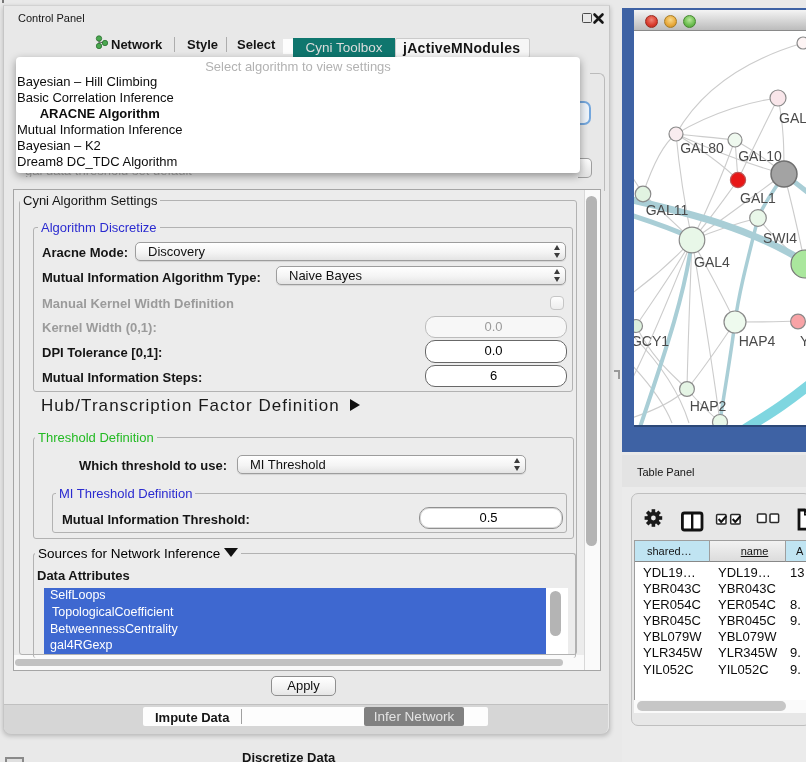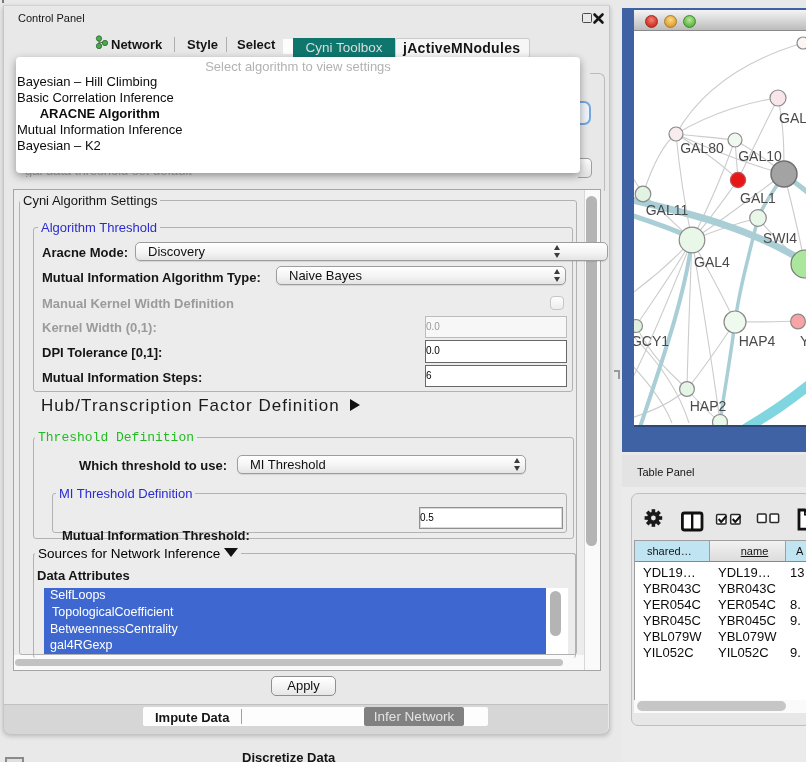--- a/index.html
+++ b/index.html
@@ -10,21 +10,21 @@
 .n13{font-size:11px;color:#151515;white-space:nowrap;}
 .gray{color:#9b9b9b;}
 .fs{position:absolute;border:1px solid #b2b2b2;border-radius:3px;}
 .leg{position:absolute;background:#ececec;padding:0 3px;font-size:13px;white-space:nowrap;}
 .combo{position:absolute;border:1px solid #9d9d9d;border-radius:5px;background:linear-gradient(#ffffff,#f4f4f4 55%,#e4e4e4);box-shadow:0 1px 1px rgba(0,0,0,0.1);box-sizing:border-box;}
 .combo .ct{position:absolute;left:12px;top:1px;font-size:13px;color:#111;white-space:nowrap;}
 .stp{position:absolute;top:2px;}
 .stp div{width:0;height:0;border-left:3.5px solid transparent;border-right:3.5px solid transparent;}
 .stp .u{border-bottom:5px solid #3c3c3c;margin-bottom:3px;}
 .stp .d{border-top:5px solid #3c3c3c;}
-.tf{position:absolute;background:#fff;font-size:10px;text-align:left;padding-right:5px;box-sizing:border-box;}
+.tf{position:absolute;background:#fff;font-size:13px;text-align:center;padding-right:5px;box-sizing:border-box;border-radius:10px;}
 .row{white-space:nowrap;}
 .row span{display:inline-block;}
 </style>
 </head>
 <body>
 <div id="app">
 
 <div class="abs" style="left:3px;top:5px;width:605px;height:727px;background:#e8e8e8;border:1px solid #c6c6c6;border-top-color:#d2d2d2;border-radius:1px 1px 7px 7px;box-shadow:0 2px 5px rgba(0,0,0,0.22);"></div>
 <div class="abs" style="left:2px;top:0;width:2px;height:3px;background:#777;"></div>
 <div class="abs n13" style="left:18px;top:12px;">Control Panel</div>
@@ -63,24 +63,24 @@
 <div class="abs" style="left:584px;top:190px;width:16px;height:480px;background:#fafafa;border-left:1px solid #d8d8d8;box-sizing:border-box;"></div>
 <div class="abs" style="left:586px;top:196px;width:11px;height:350px;background:#b4b4b4;border-radius:6px;"></div>
 
 <div class="abs" style="left:14px;top:655px;width:570px;height:15px;background:#fafafa;"></div>
 <div class="abs" style="left:15px;top:659px;width:548px;height:7px;background:#c2c2c2;border-radius:3.5px;"></div>
 
 <div class="fs" style="left:19px;top:200px;width:558px;height:455px;border-radius:3px;box-sizing:border-box;"></div>
 <div class="leg n13" style="left:20px;top:193px;">Cyni Algorithm Settings</div>
 
 <div class="fs" style="left:33px;top:227px;width:540px;height:165px;box-sizing:border-box;"></div>
-<div class="leg" style="left:38px;top:220px;color:#2b2bd0;">Algorithm Threshold</div>
+<div class="leg" style="left:38px;top:220px;color:#2b2bd0;">Algorithm Discretize</div>
 
 <div class="abs b13" style="left:42px;top:245px;">Aracne Mode:</div>
-<div class="combo" style="left:135px;top:242px;width:473px;height:19px;">
+<div class="combo" style="left:135px;top:242px;width:431px;height:19px;">
       <span class="ct">Discovery</span>
       <span class="stp" style="left:418px;">
         <div class="u"></div>
         <div class="d"></div>
       </span>
     </div>
 
 <div class="abs b13" style="left:42px;top:270px;">Mutual Information Algorithm Type:</div>
 <div class="combo" style="left:276px;top:266px;width:290px;height:19px;">
       <span class="ct">Naive Bayes</span>
@@ -99,34 +99,34 @@
 <div class="abs b13" style="left:42px;top:345px;">DPI Tolerance [0,1]:</div>
 <div class="tf" style="left:425px;top:340px;width:142px;height:23px;border:1.5px solid #686868;line-height:20px;">0.0</div>
 
 <div class="abs b13" style="left:42px;top:370px;">Mutual Information Steps:</div>
 <div class="tf" style="left:425px;top:365px;width:142px;height:22px;border:1.5px solid #686868;line-height:19px;">6</div>
 
 <div class="abs" style="left:41px;top:396px;font-size:17px;letter-spacing:1.05px;color:#1a1a1a;white-space:nowrap;">Hub/Transcription Factor Definition</div>
 <div class="abs" style="left:350px;top:399px;width:0;height:0;border-top:6.5px solid transparent;border-bottom:6.5px solid transparent;border-left:10px solid #111;"></div>
 
 <div class="fs" style="left:33px;top:437px;width:541px;height:102px;box-sizing:border-box;"></div>
-<div class="leg" style="left:35px;top:430px;color:#23ba23;font-family:Liberation Mono, monospace;">Threshold Definition</div>
+<div class="leg" style="left:35px;top:430px;color:#23ba23;">Threshold Definition</div>
 
 <div class="abs b13" style="left:77px;top:458px;width:150px;text-align:right;">Which threshold to use:</div>
 <div class="combo" style="left:237px;top:455px;width:289px;height:19px;">
       <span class="ct">MI Threshold</span>
       <span class="stp" style="left:276px;">
         <div class="u"></div>
         <div class="d"></div>
       </span>
     </div>
 
 <div class="fs" style="left:52px;top:493px;width:515px;height:40px;box-sizing:border-box;"></div>
 <div class="leg" style="left:56px;top:486px;color:#2b2bd0;">MI Threshold Definition</div>
-<div class="abs b13" style="left:62px;top:528px;">Mutual Information Threshold:</div>
+<div class="abs b13" style="left:62px;top:512px;">Mutual Information Threshold:</div>
 <div class="tf" style="left:419px;top:507px;width:144px;height:22px;border:1px solid #909090;box-shadow:inset 0 0 0 1px #d9d9d9;line-height:19px;">0.5</div>
 
 <div class="fs" style="left:33px;top:553px;width:541px;height:104px;border-bottom:none;"></div>
 <div class="leg" style="left:35px;top:546px;font-size:13.5px;">Sources for Network Inference <span style="display:inline-block;width:0;height:0;border-left:7px solid transparent;border-right:7px solid transparent;border-top:9px solid #111;vertical-align:1px;"></span></div>
 <div class="abs b13" style="left:37px;top:568px;">Data Attributes</div>
 
 <div class="abs" style="left:546px;top:588px;width:22px;height:66px;background:#fff;"></div>
 <div class="abs" style="left:44px;top:588px;width:502px;height:66px;background:#3e68d0;color:#fff;font-size:12.5px;">
   <div style="padding-left:6px;height:16.3px;line-height:14px;">SelfLoops</div>
   <div style="padding-left:8px;height:16.3px;line-height:16px;">TopologicalCoefficient</div>
@@ -147,20 +147,21 @@
 <div class="abs" style="left:614px;top:370px;width:4px;height:7px;border-top:2px solid #999;border-right:2px solid #999;"></div>
 
 <div class="abs" style="left:16px;top:57px;width:564px;height:116px;background:#fff;border-radius:4px;box-shadow:0 3px 9px rgba(0,0,0,0.38);z-index:50;"></div>
 <div class="abs" style="left:16px;top:59px;width:564px;text-align:center;font-size:13px;color:#b2b2b2;z-index:51;white-space:nowrap;">Select algorithm to view settings</div>
 <div class="abs" style="left:17px;top:74px;z-index:51;font-size:13px;color:#0c0c0c;">
   <div style="height:16px;line-height:16px;">Bayesian – Hill Climbing</div>
   <div style="height:16px;line-height:16px;">Basic Correlation Inference</div>
   <div style="height:16px;line-height:16px;font-weight:bold;text-align:center;">ARACNE Algorithm</div>
   <div style="height:16px;line-height:16px;">Mutual Information Inference</div>
   <div style="height:16px;line-height:16px;">Bayesian – K2</div>
+  <div style="height:16px;line-height:16px;">Dream8 DC_TDC Algorithm</div>
 </div>
 
 <div class="abs" style="left:622px;top:8px;width:184px;height:444px;background:#3e62a4;"></div>
 <div class="abs" style="left:634px;top:10px;width:172px;height:20px;background:linear-gradient(#f4f4f4,#bcbcbc);border-bottom:1px solid #8a8a8a;box-sizing:content-box;"></div>
 <div class="abs" style="left:644.5px;top:15px;width:11px;height:11px;border-radius:50%;background:radial-gradient(circle at 50% 35%,#f08576,#d93a2c 60%,#b02c20);border:0.5px solid #9a2a20;"></div>
 <div class="abs" style="left:663.5px;top:15px;width:11px;height:11px;border-radius:50%;background:radial-gradient(circle at 50% 35%,#f8d98a,#e8a83a 60%,#c08a28);border:0.5px solid #a87d24;"></div>
 <div class="abs" style="left:683px;top:15px;width:11px;height:11px;border-radius:50%;background:radial-gradient(circle at 50% 35%,#b8e89a,#6bbd4f 60%,#4f9a38);border:0.5px solid #45882f;"></div>
 <div class="abs" style="left:634px;top:31px;width:172px;height:394px;background:#fff;overflow:hidden;">
 <svg width="172" height="394" style="position:absolute;top:0;left:0;">
   <g fill="none" stroke="#cccccc" stroke-width="1.1">
@@ -283,19 +284,20 @@
 <div class="abs" style="left:786px;top:541px;width:20px;height:21px;background:#c0e4f2;border-bottom:1px solid #888;box-sizing:border-box;"></div>
 <div class="abs n13" style="left:647px;top:545px;width:74px;text-align:left;">shared…</div>
 <div class="abs n13" style="left:717px;top:545px;width:75px;text-align:center;text-decoration:underline;">name</div>
 <div class="abs n13" style="left:796px;top:545px;">A</div>
 <div class="abs" style="left:634px;top:565px;width:172px;font-size:13px;color:#0c0c0c;line-height:16.1px;overflow:hidden;height:135px;">
   <div class="row"><span style="width:75px;padding-left:9px;">YDL19…</span><span style="width:72px;">YDL19…</span><span>13</span></div>
   <div class="row"><span style="width:75px;padding-left:9px;">YBR043C</span><span style="width:72px;">YBR043C</span><span></span></div>
   <div class="row"><span style="width:75px;padding-left:9px;">YER054C</span><span style="width:72px;">YER054C</span><span>8.</span></div>
   <div class="row"><span style="width:75px;padding-left:9px;">YBR045C</span><span style="width:72px;">YBR045C</span><span>9.</span></div>
   <div class="row"><span style="width:75px;padding-left:9px;">YBL079W</span><span style="width:72px;">YBL079W</span><span></span></div>
+  <div class="row"><span style="width:75px;padding-left:9px;">YLR345W</span><span style="width:72px;">YLR345W</span><span>9.</span></div>
   <div class="row"><span style="width:75px;padding-left:9px;">YIL052C</span><span style="width:72px;">YIL052C</span><span>9.</span></div>
 </div>
 <div class="abs" style="left:634px;top:700px;width:172px;height:13px;background:#fafafa;"></div>
 <div class="abs" style="left:637px;top:701px;width:149px;height:10px;background:#c6c6c6;border-radius:5px;"></div>
 
 <div class="abs" style="left:5px;top:757px;width:19px;height:10px;border:2px solid #8a8a8a;background:#e0e0e0;box-sizing:border-box;"></div>
 </div>
 
 </body></html>

